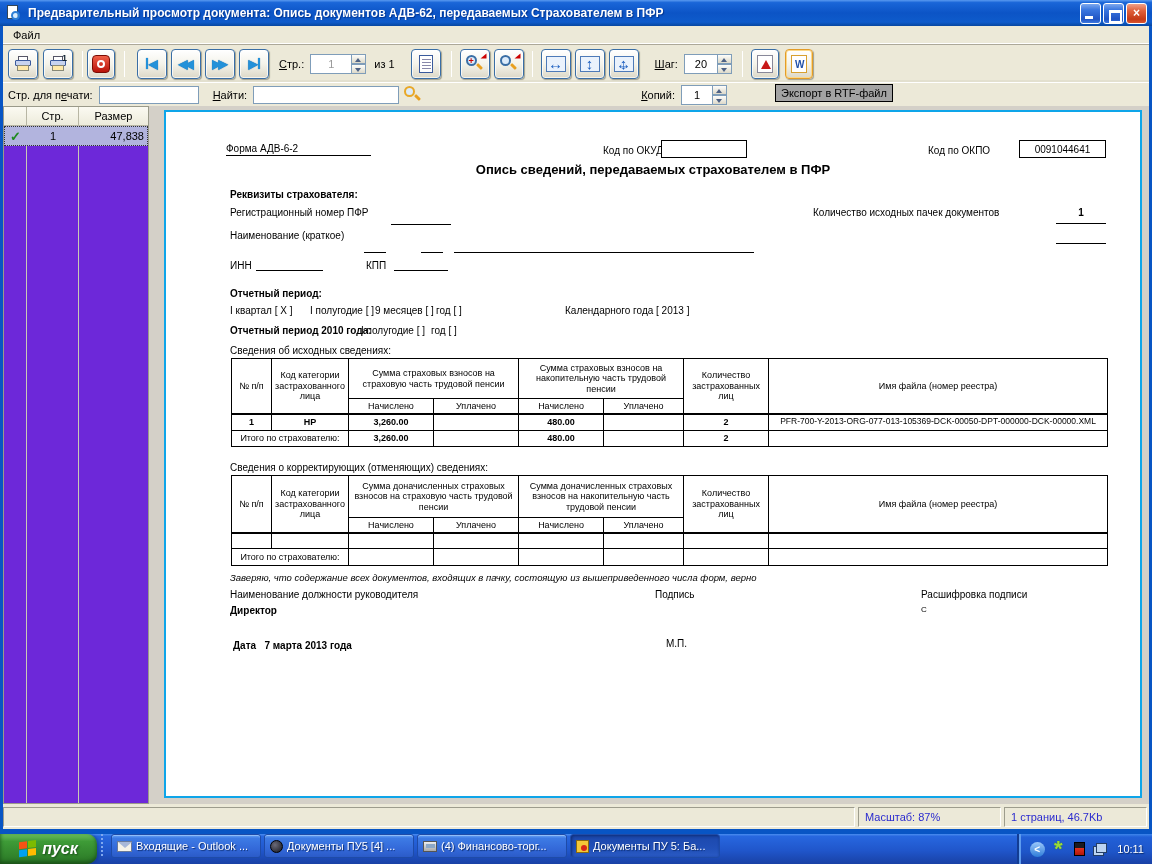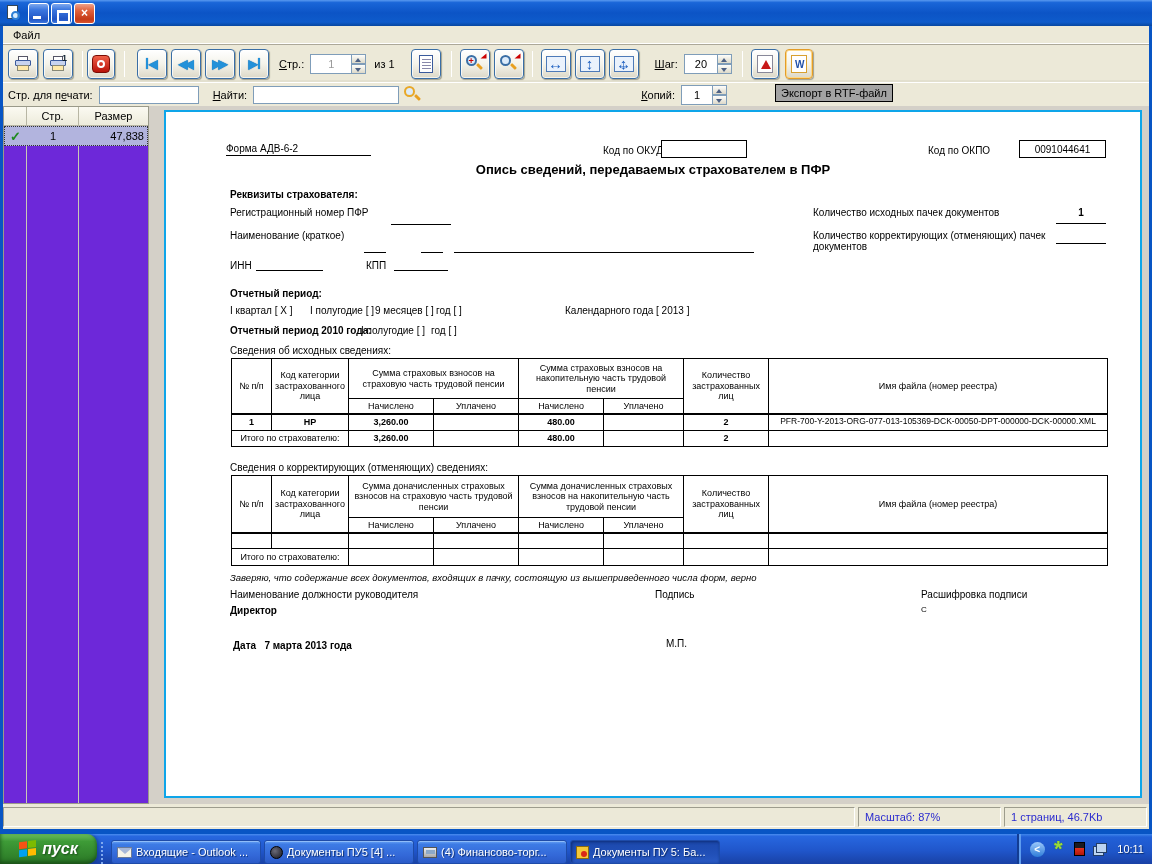--- a/index.html
+++ b/index.html
@@ -97,21 +97,21 @@
   td.file{ text-align:left; font-size:8.5px; white-space:nowrap; padding-left:3px; }
   td.cnt{ font-weight:bold; }
 
   
   .statusbar{ position:absolute; left:3px; top:804px; width:1146px; height:25px; background:#ECE9D8; display:flex; align-items:center; }
   .spanel{ height:20px; border:1px solid; border-color:#9D9C8D #FFFFFF #FFFFFF #9D9C8D; display:flex; align-items:center;
     font-size:11px; color:#2A2ACF; padding:0 6px; margin-right:3px; }
 
   
   .taskbar{ position:absolute; left:0; top:834px; width:1152px; height:30px;
-    background:linear-gradient(180deg,#4A8DF0 0%,#2767DF 8%,#2056CB 55%,#1941A5 100%); display:flex; align-items:flex-end; }
+    background:linear-gradient(180deg,#4A8DF0 0%,#2767DF 8%,#2056CB 55%,#1941A5 100%); display:flex; align-items:flex-start; }
   .startbtn{ width:97px; height:30px; border-radius:0 10px 10px 0;
     background:linear-gradient(180deg,#6CBF5E 0%,#3E9B37 25%,#2E7E29 85%,#256E21 100%);
     box-shadow:inset 0 -2px 4px #1A4E18, 2px 0 3px #0A2A6A66;
     display:flex; align-items:center; justify-content:center; gap:5px; flex:none; }
   .starttext{ color:#fff; font-weight:bold; font-style:italic; font-size:16px; text-shadow:1px 1px 2px #1A4E18; }
   .flag{ width:18px; height:16px; display:grid; grid-template-columns:8px 8px; grid-template-rows:7px 7px; gap:1px; transform:skewY(-8deg); }
   .flag i{ display:block; }
   .taskgrip{ width:6px; height:22px; margin:0 4px; border-left:2px dotted #7FA8EF; flex:none; }
   .taskbtn{ width:150px; height:24px; margin-right:3px; border-radius:3px; flex:none;
     background:linear-gradient(180deg,#6AA4F6 0%,#3D7BE5 15%,#3368D8 65%,#2B5BC8 100%);
@@ -167,20 +167,21 @@
 
 <div class="winedge edge-l"></div>
 <div class="winedge edge-r"></div>
 <div class="winedge edge-b"></div>
 
 <div class="titlebar">
   <div class="ticon">
       <span class="pg"></span>
       <span class="mg"></span>
     </div>
+  <div class="titletext">Предварительный просмотр документа: Опись документов АДВ-62, передаваемых Страхователем в ПФР</div>
   <div class="winbtns">
     <div class="wbtn min"></div>
     <div class="wbtn rest"></div>
     <div class="wbtn close">×</div>
   </div>
 </div>
 
 <div class="menubar">
   <span class="menuitem">Файл</span>
 </div>
@@ -335,21 +336,20 @@
 
       <div class="doctitle">Опись сведений, передаваемых страхователем в ПФР</div>
 
       <div class="abs b" style="left:64px; top:77px">Реквизиты страхователя:</div>
       <div class="abs" style="left:64px; top:95px">Регистрационный номер ПФР</div>
       <div class="ul" style="left:225px; top:112px; width:60px"></div>
       <div class="abs" style="left:647px; top:95px; width:250px">Количество исходных пачек документов</div>
       <div class="abs b" style="left:890px; top:95px; width:50px; text-align:center">1</div>
       <div class="ul" style="left:890px; top:111px; width:50px"></div>
       <div class="abs" style="left:64px; top:118px">Наименование (краткое)</div>
-      <div class="abs" style="left:647px; top:118px; width:235px">Количество корректирующих (отменяющих) пачек документов</div>
       <div class="ul" style="left:890px; top:131px; width:50px"></div>
       <div class="ul" style="left:198px; top:140px; width:22px"></div>
       <div class="ul" style="left:255px; top:140px; width:22px"></div>
       <div class="ul" style="left:288px; top:140px; width:300px"></div>
       <div class="abs" style="left:64px; top:148px">ИНН</div>
       <div class="ul" style="left:90px; top:158px; width:67px"></div>
       <div class="abs" style="left:200px; top:148px">КПП</div>
       <div class="ul" style="left:228px; top:158px; width:54px"></div>
 
       <div class="abs b" style="left:64px; top:176px">Отчетный период:</div>

